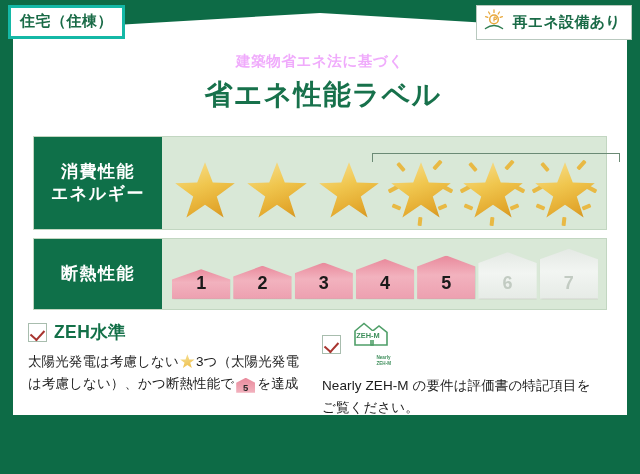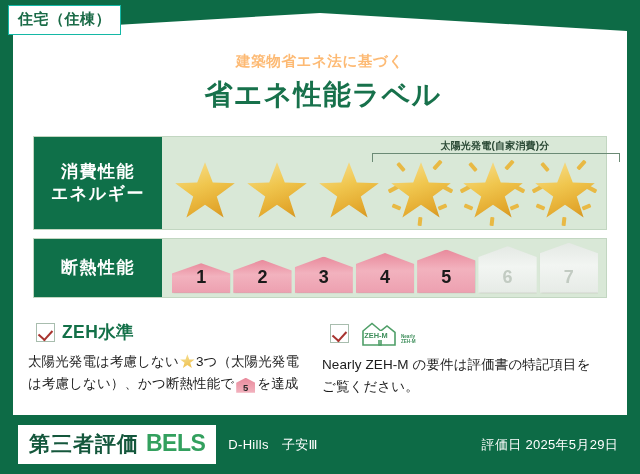--- a/index.html
+++ b/index.html
@@ -19,21 +19,21 @@
     position: absolute;
     left: 13px; top: 13px;
     width: 614px; height: 402px;
     background: #ffffff;
     clip-path: polygon(0% 18px, 50% 0%, 100% 18px, 100% 100%, 0% 100%);
   }
   
   #type-badge {
     position: absolute; left: 8px; top: 5px;
     background: #ffffff;
-    border: 1px solid #14b8a6;
+    border: 3px solid #14b8a6;
     padding: 4px 9px 5px 9px;
     color: #1a6b47;
     font-weight: bold;
     font-size: 15px;
     letter-spacing: .5px;
     z-index: 6;
   }
   
   #renew-badge {
     position: absolute; right: 8px; top: 5px;
@@ -45,36 +45,36 @@
   }
   #renew-badge .rb-text {
     color: #1a6b47; font-weight: bold; font-size: 15px; letter-spacing: .3px;
   }
   
   #title-block {
     position: absolute; left: 0; right: 0; top: 52px;
     text-align: center; z-index: 5;
   }
   #subtitle {
-    color: #fdba74; font-size: 14.5px; font-weight: bold; letter-spacing: .6px;
+    color: #f0abfc; font-size: 14.5px; font-weight: bold; letter-spacing: .6px;
   }
   #main-title {
     color: #17714b; font-size: 28px; font-weight: bold;
     letter-spacing: 1.2px; margin-top: 5px; padding-left: 6px;
   }
   
   .panel {
     position: absolute;
     left: 33px; width: 574px;
     background: #d9e8d7;
     border: 1px solid #c2d6c1;
     display: flex; align-items: stretch;
   }
   #panel-energy { top: 136px; height: 94px; }
-  #panel-insul  { top: 238px; height: 60px; }
+  #panel-insul  { top: 238px; height: 72px; }
   .panel-label {
     width: 128px; flex: 0 0 128px;
     background: #0f7049;
     color: #ffffff;
     display: flex; flex-direction: column;
     align-items: center; justify-content: center;
     font-weight: bold; font-size: 17px;
     line-height: 1.32; letter-spacing: 1.5px;
     text-align: center;
   }
@@ -120,21 +120,21 @@
     padding-bottom: 5px;
     filter: drop-shadow(1px 2px 1px rgba(110,70,80,.35));
   }
   .house .hnum { position: relative; z-index: 2; }
   .house-on  { background: linear-gradient(180deg,#e98a9c 0%,#f2b2be 45%,#eda0b0 100%); }
   .house-off { background: linear-gradient(180deg,#e4e9e4 0%,#f2f5f2 45%,#e6ebe6 100%); color:#c2cbc2; }
   
   .info-col { position: absolute; top: 320px; width: 278px; }
   #info-left  { left: 28px; }
   #info-right { left: 322px; }
-  .info-head { display: flex; align-items: center; gap: 7px; margin-left: 8px; }
+  .info-head { display: flex; align-items: center; gap: 7px; }
   .checkbox {
     width: 19px; height: 19px; flex: 0 0 19px;
     background: #ffffff; border: 1.5px solid #a8bdae;
     position: relative;
   }
   .checkbox::after {
     content: ""; position: absolute;
     left: 4px; top: 3px; width: 7px; height: 11px;
     border: solid #a8342f; border-width: 0 2.6px 2.6px 0;
     transform: rotate(42deg);
@@ -154,21 +154,21 @@
   }
   .inline-house {
     display: inline-block; width: 19px; height: 15px;
     vertical-align: -3px; margin: 0 2px;
     background: linear-gradient(180deg,#e98a9c,#f2b2be);
     clip-path: polygon(0% 32%, 50% 0%, 100% 32%, 100% 100%, 0% 100%);
     color: #2a2a2a; font-size: 9.5px; font-weight: bold;
     text-align: center; line-height: 19px;
   }
   
-  #zehm-logo { display: flex; align-items: flex-end; gap: 2px; margin-left: 3px; }
+  #zehm-logo { display: flex; align-items: flex-end; gap: 8px; margin-left: 3px; flex-direction: column; }
   #zehm-house {
     position: relative; width: 40px; height: 27px;
   }
   #zehm-tag { font-size: 4.6px; color: #3f8f5c; font-weight: bold; line-height: 1.25; padding-bottom: 2px; }
   
   #footer {
     position: absolute; left: 0; right: 0; bottom: 0; height: 59px;
     background: #0d6b46;
     display: flex; align-items: center;
   }
@@ -191,33 +191,49 @@
 <body>
 
 <div id="label-card">
 
   <div id="roof-shape"></div>
 
   <div id="type-badge">
     <span>住宅（住棟）</span>
   </div>
 
+  <div id="renew-badge">
+    <span>
+      <svg width="24" height="22" viewBox="0 0 24 22">
+        <g stroke="#e8a83c" stroke-width="1.3" stroke-linecap="round">
+          <line x1="11" y1="1" x2="11" y2="3.4"></line>
+          <line x1="5.6" y1="3" x2="6.8" y2="5"></line>
+          <line x1="16.4" y1="3" x2="15.2" y2="5"></line>
+          <line x1="2.6" y1="7.6" x2="4.8" y2="8.4"></line>
+          <line x1="19.4" y1="7.6" x2="17.2" y2="8.4"></line>
+        </g>
+        <circle cx="11" cy="10.4" r="4.3" fill="none" stroke="#e8a83c" stroke-width="1.5"></circle>
+        <path d="M11 8.2 L11 12.6 M11 8.2 L13 8.2 Q14 9.2 13 10.4 L11 10.4" fill="none" stroke="#e8a83c" stroke-width="1.2"></path>
+        <path d="M2.5 19.5 Q11 13.5 19.5 19.5" fill="none" stroke="#2f7d52" stroke-width="1.5" stroke-linecap="round"></path>
+      </svg>
+    </span>
+    <span class="rb-text">再エネ設備あり</span>
+  </div>
 
   <div id="title-block">
     <div id="subtitle">建築物省エネ法に基づく</div>
     <div id="main-title">省エネ性能ラベル</div>
   </div>
 
   <div class="panel" id="panel-energy">
     <div class="panel-label">
       <span>消費性能</span>
       <span>エネルギー</span>
     </div>
     <div class="panel-body">
-      <div id="solar-note">太陽光発電(自家消費)分</div>
       <div id="solar-bracket"></div>
       <div id="stars-row">
           <div class="star-cell">
             <span class="star-shape"></span>
           </div>
           <div class="star-cell">
             <span class="star-shape"></span>
           </div>
           <div class="star-cell">
             <span class="star-shape"></span>
@@ -311,22 +327,14 @@
         </span>
         <span id="zehm-tag">
           <span>Nearly</span><br>
           <span>ZEH-M</span>
         </span>
       </span>
     </div>
     <div class="info-body">Nearly ZEH-M の要件は評価書の特記項目をご覧ください。</div>
   </div>
 
-  <div id="footer">
-    <div id="bels-badge">
-      <span id="bels-jp">第三者評価</span>
-      <span id="bels-en">BELS</span>
-    </div>
-    <div id="building-name">D-Hills　子安Ⅲ</div>
-    <div id="eval-date">評価日 2025年5月29日</div>
-  </div>
 
 </div>
 
 </body></html>

